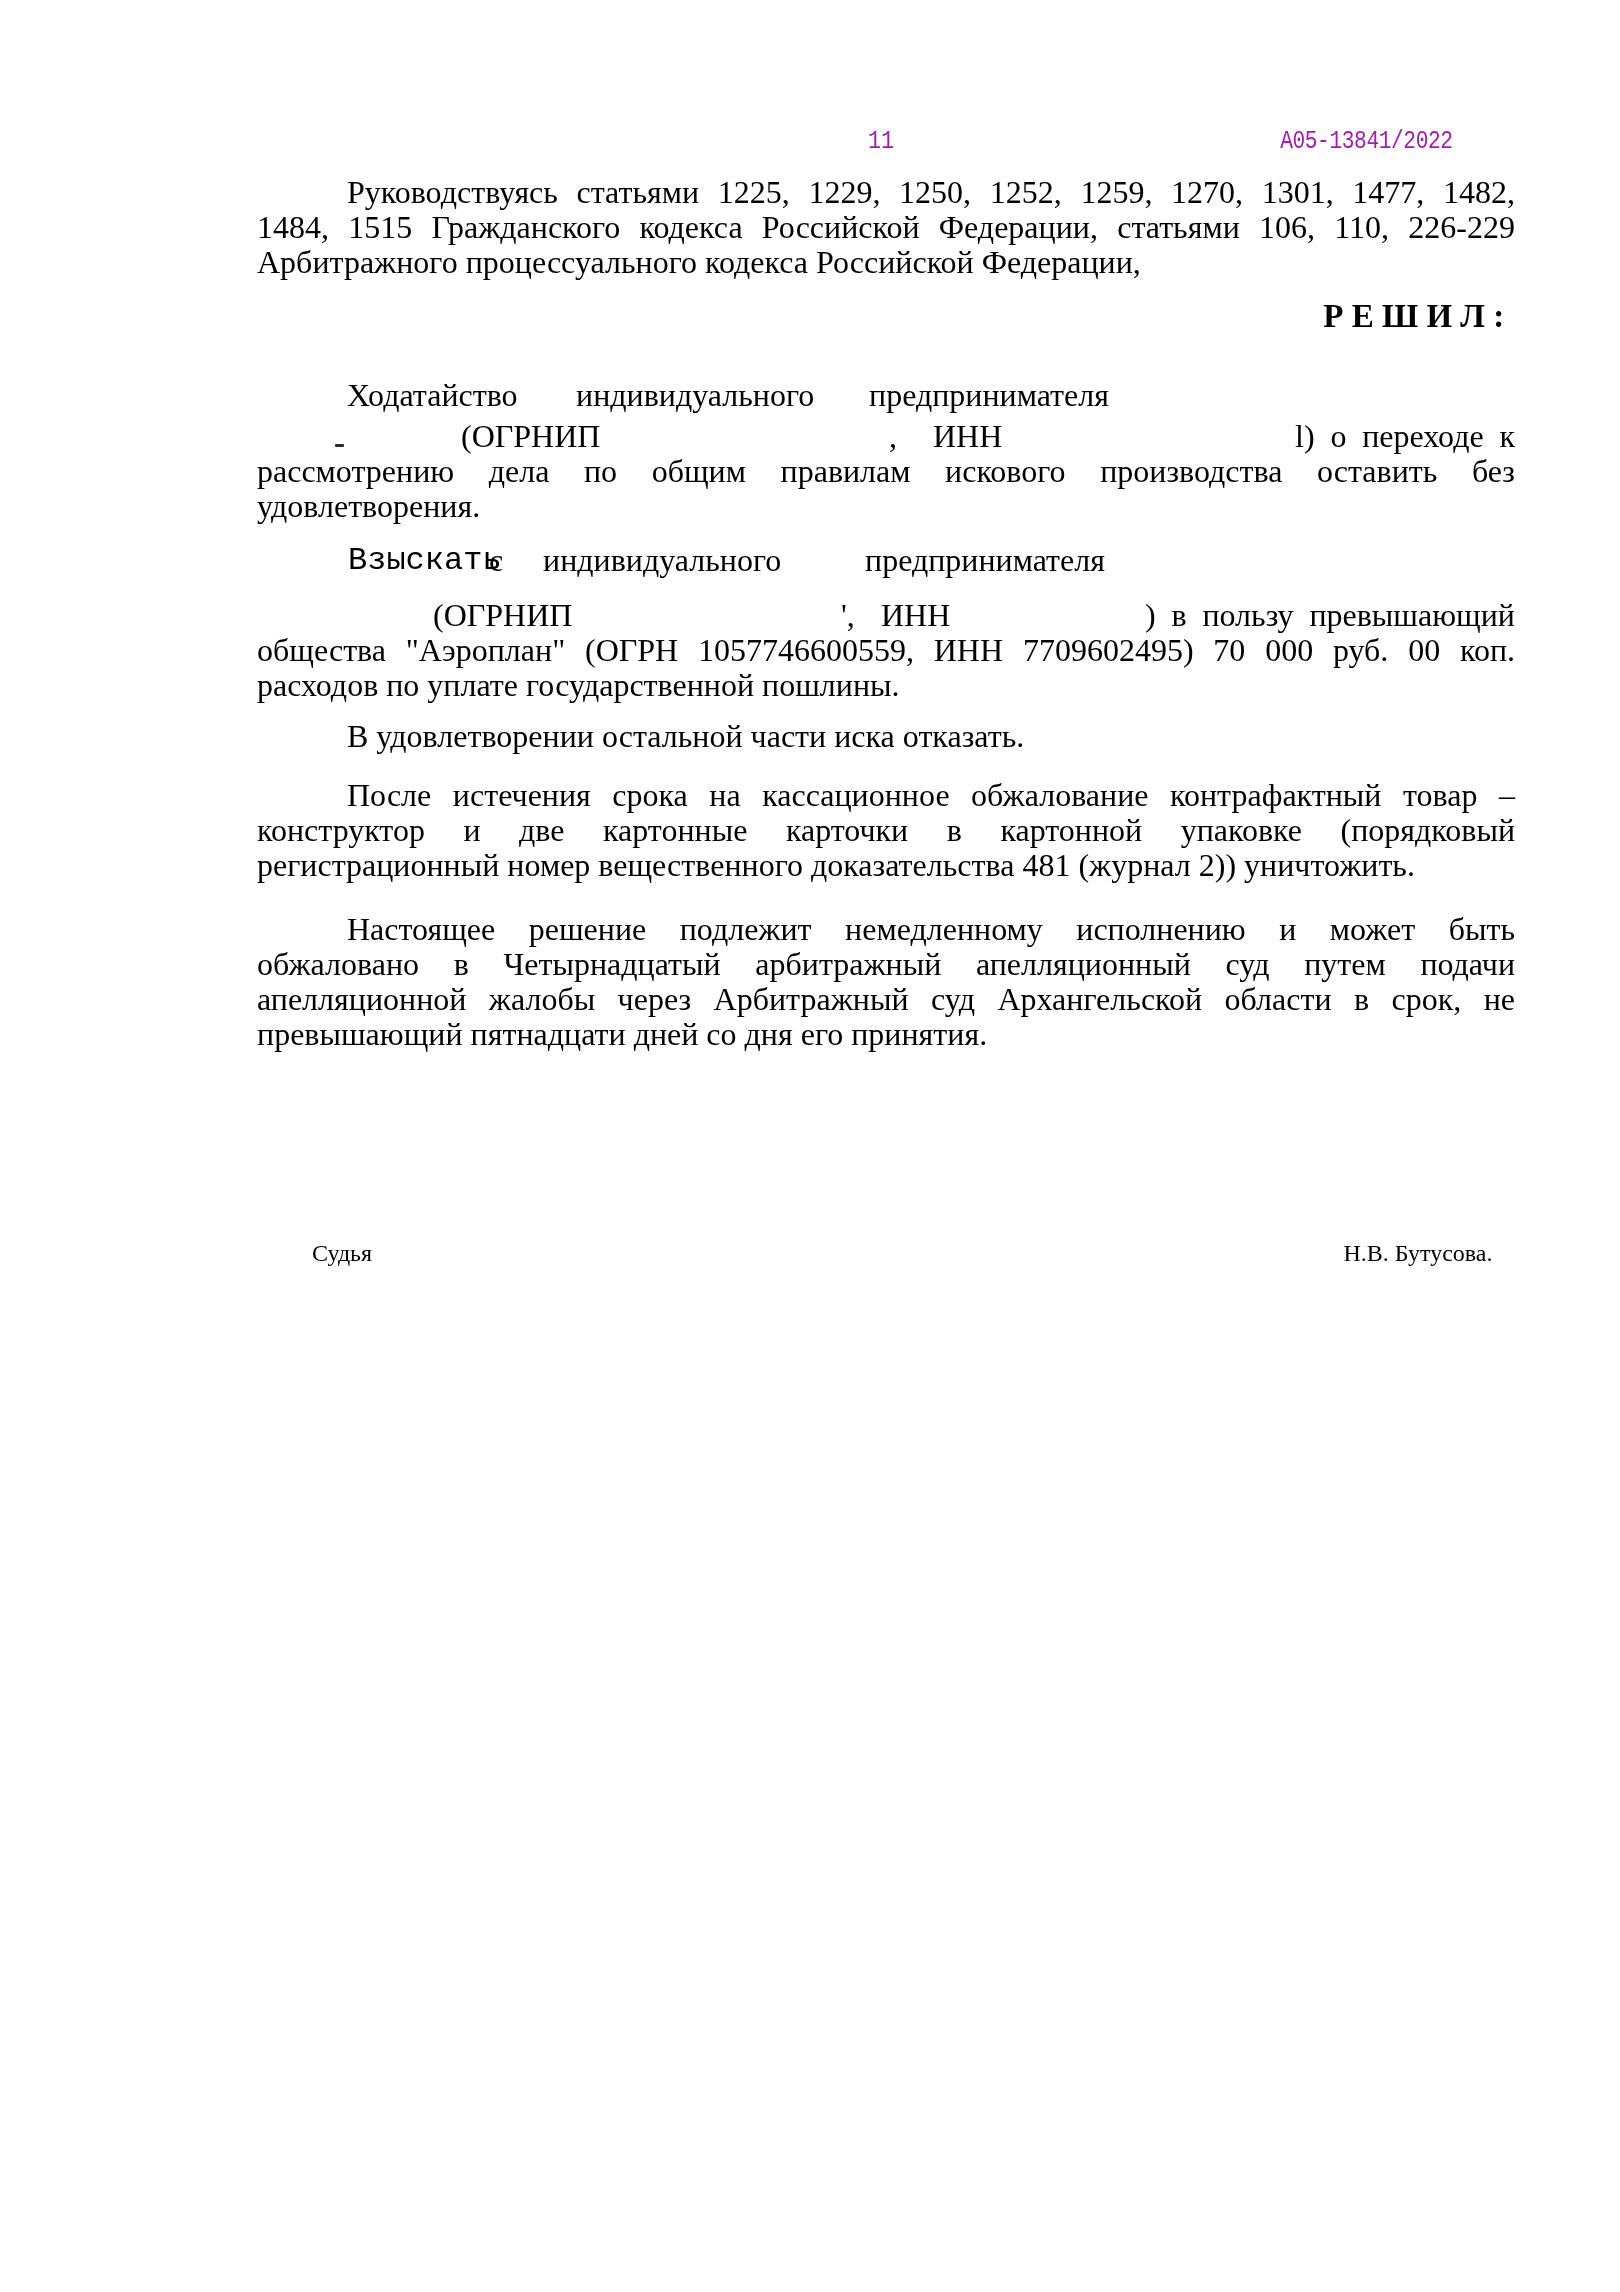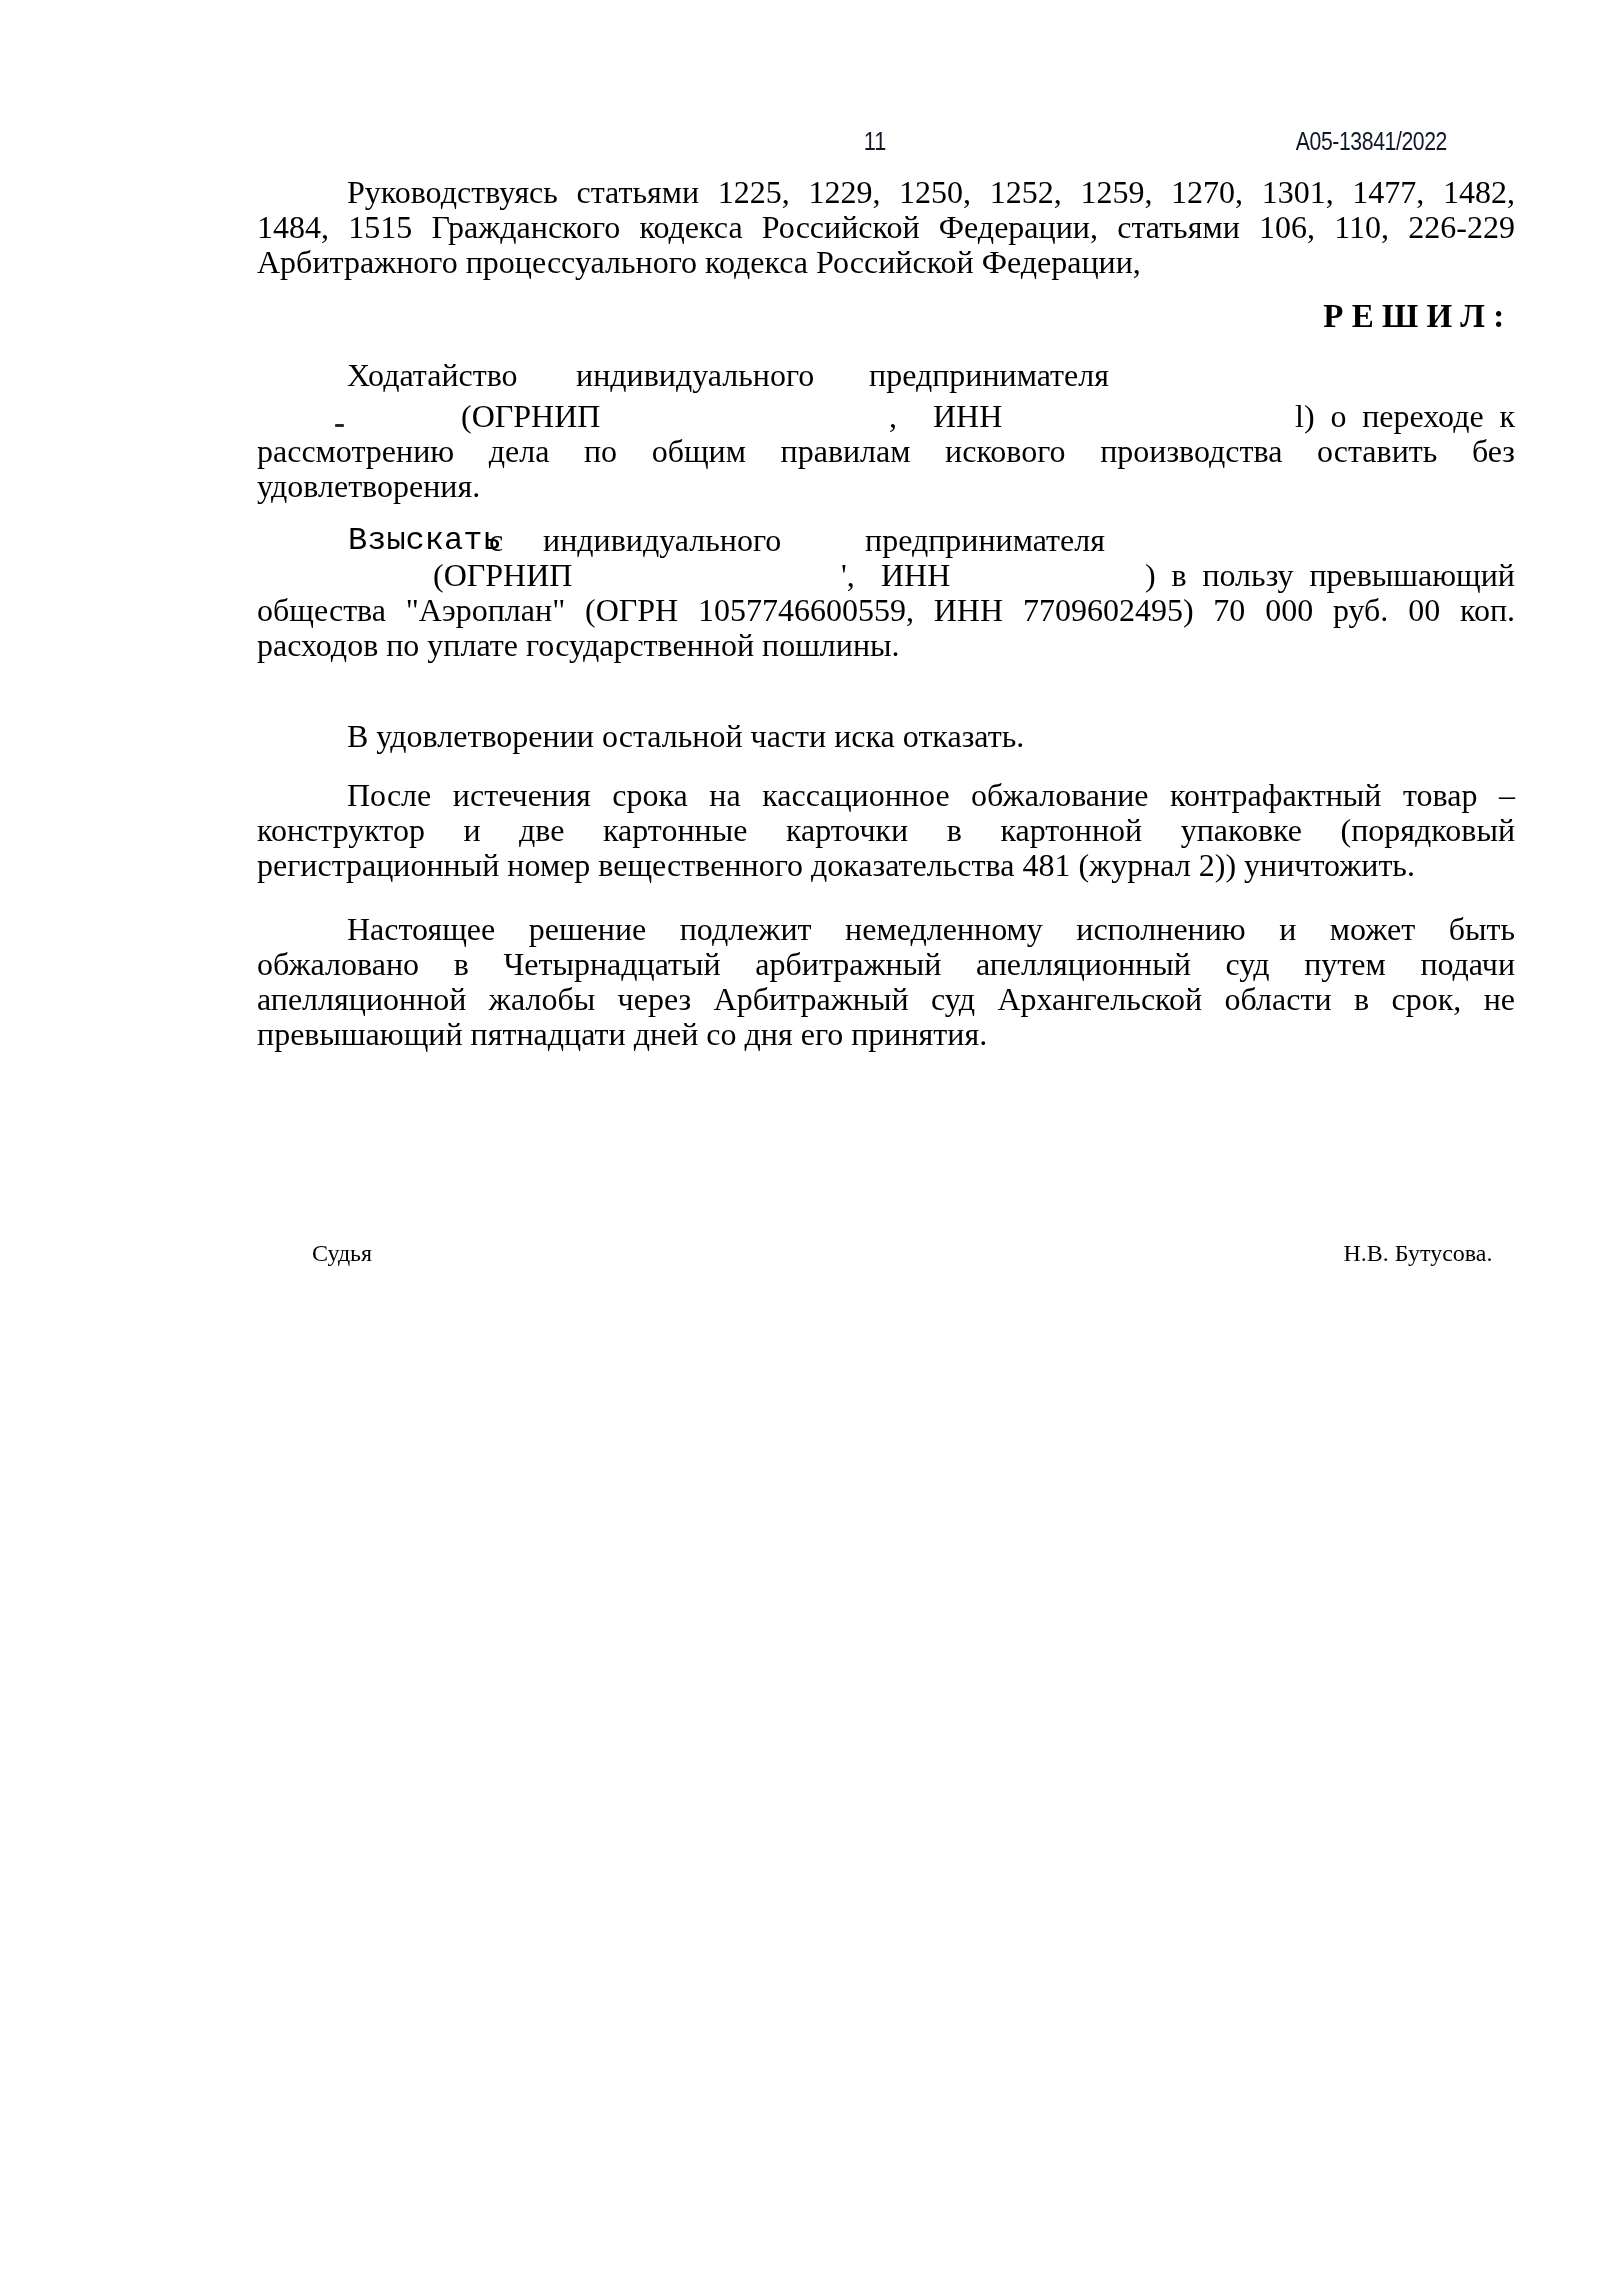--- a/index.html
+++ b/index.html
@@ -6,40 +6,40 @@
   .page{
     position:relative;
     width:1620px;height:2293px;
     background:#ffffff;
     font-family:"Liberation Serif","DejaVu Serif",serif;
     color:#000;
     overflow:hidden;
   }
   
   .hdr{
-    position:absolute;left:246px;top:127px;width:1258px;height:29px;
-    font-family:Liberation Sans, sans-serif;
-    font-size:26.5px;line-height:29px;color:#0f172a;
+    position:absolute;left:252px;top:127px;width:1258px;height:29px;
+    font-family:Liberation Mono, monospace;
+    font-size:26.5px;line-height:29px;color:#a21caf;
   }
   .hdr .pageno{
     position:absolute;left:0;right:0;text-align:center;
     transform:scaleX(0.82);
   }
   .hdr .caseno{
     position:absolute;right:57px;top:0;
     transform:scaleX(0.80);transform-origin:100% 50%;
     letter-spacing:-0.5px;
   }
   
   .content{position:absolute;left:257px;top:0;width:1258px;height:2293px;}
   .para{position:absolute;left:0;width:1258px;font-size:32px;line-height:35px;}
   .ln{height:35px;white-space:nowrap;}
   .just{text-align:justify;text-align-last:justify;white-space:normal;}
   .ind{text-indent:90px;}
-  .rline{position:relative;height:35px;}
+  .rline{position:relative;height:35px;margin-top:20px;}
   .rline .seg{position:absolute;top:0;white-space:pre;}
   .heading{
     position:absolute;left:-10.8px;width:1258px;text-align:right;
     font-size:33px;line-height:39px;font-weight:bold;
   }
   
   .p1{top:175px;}
   .rh{top:297px;}
   .p2{top:358px;}
   .p3{top:523px;}

